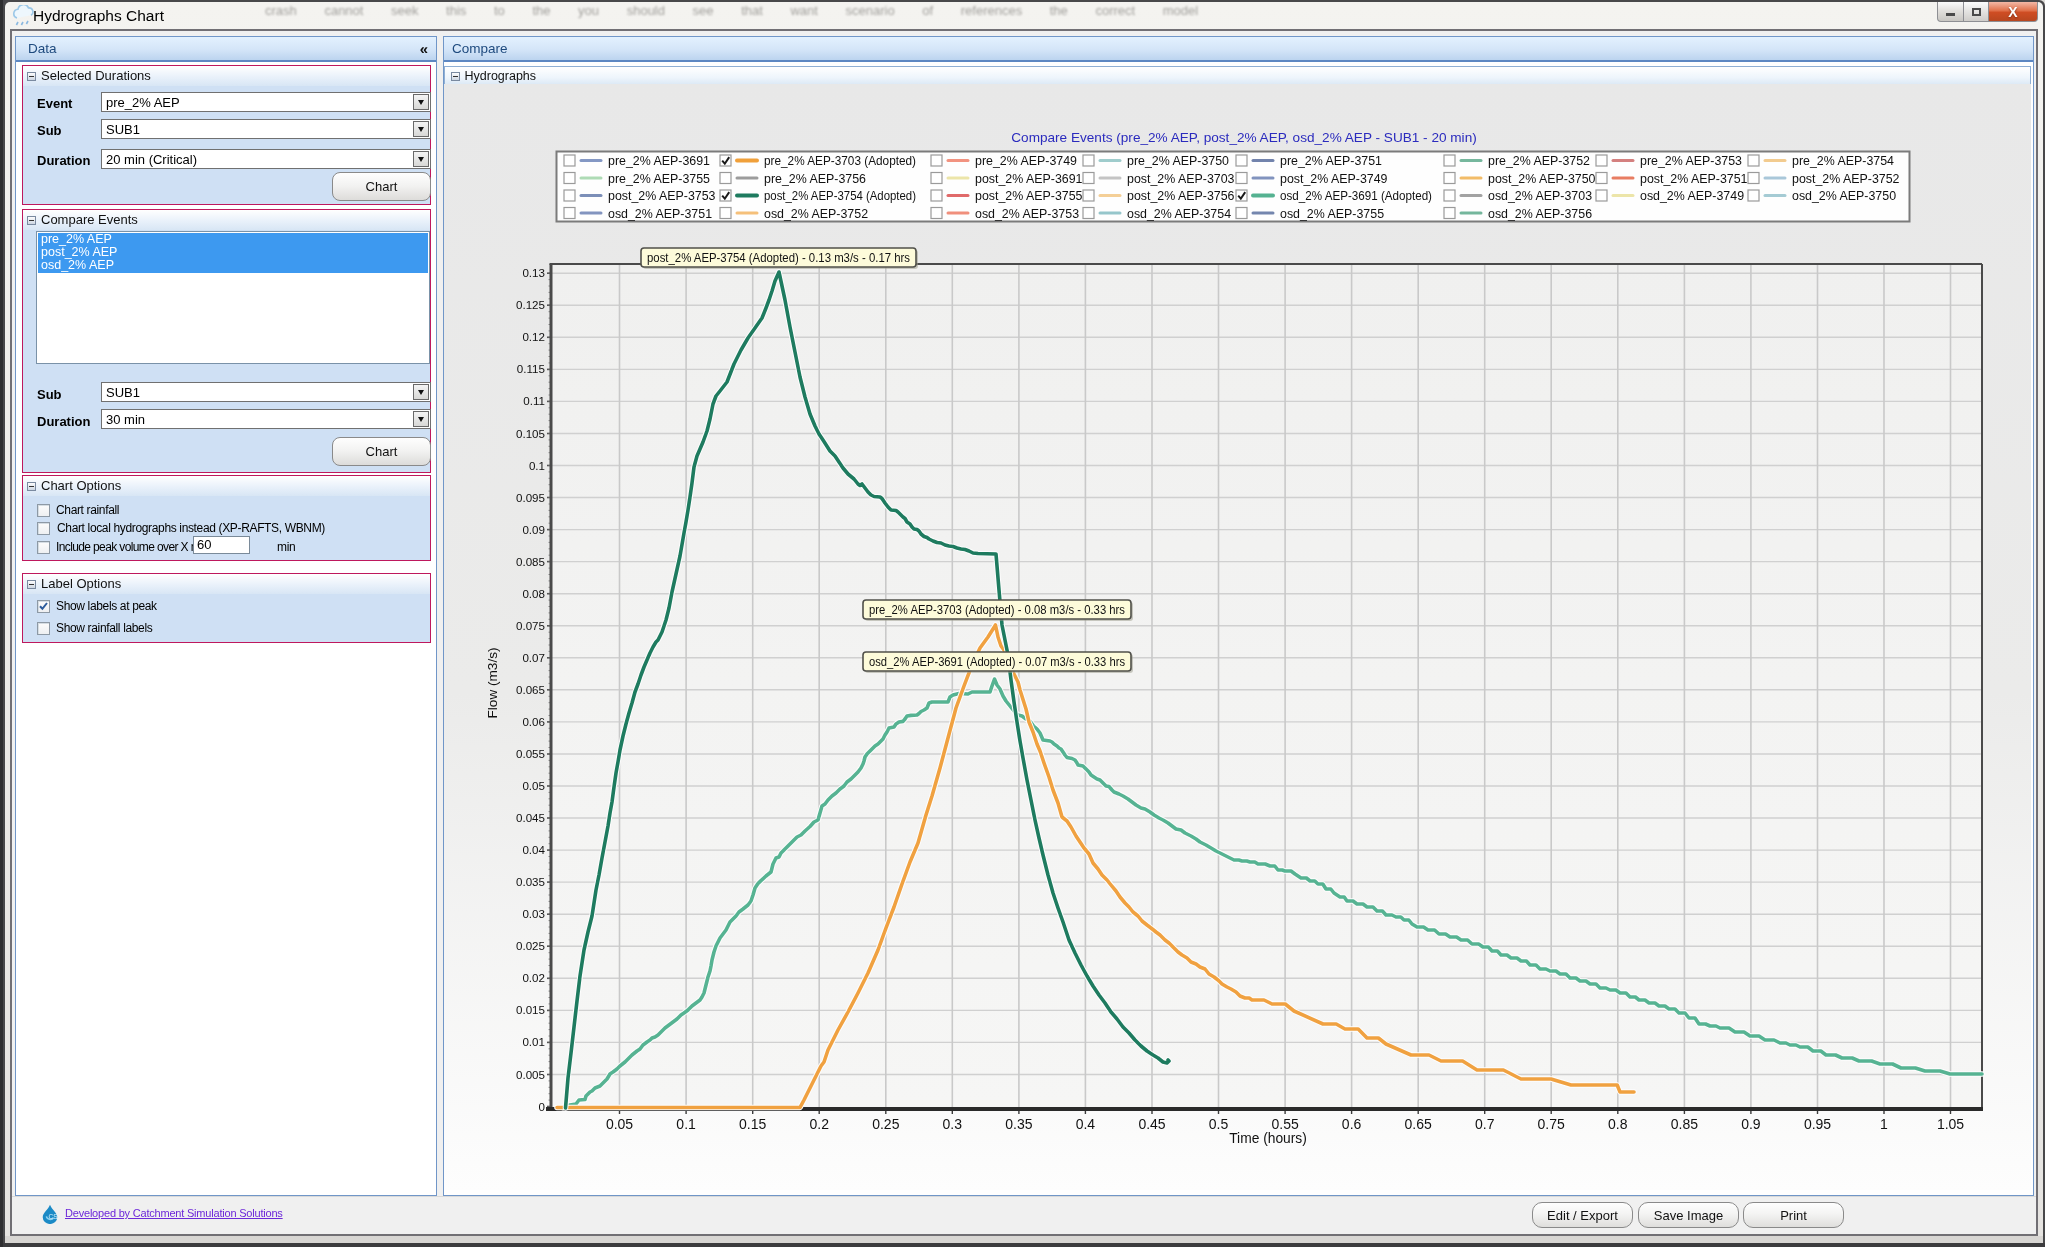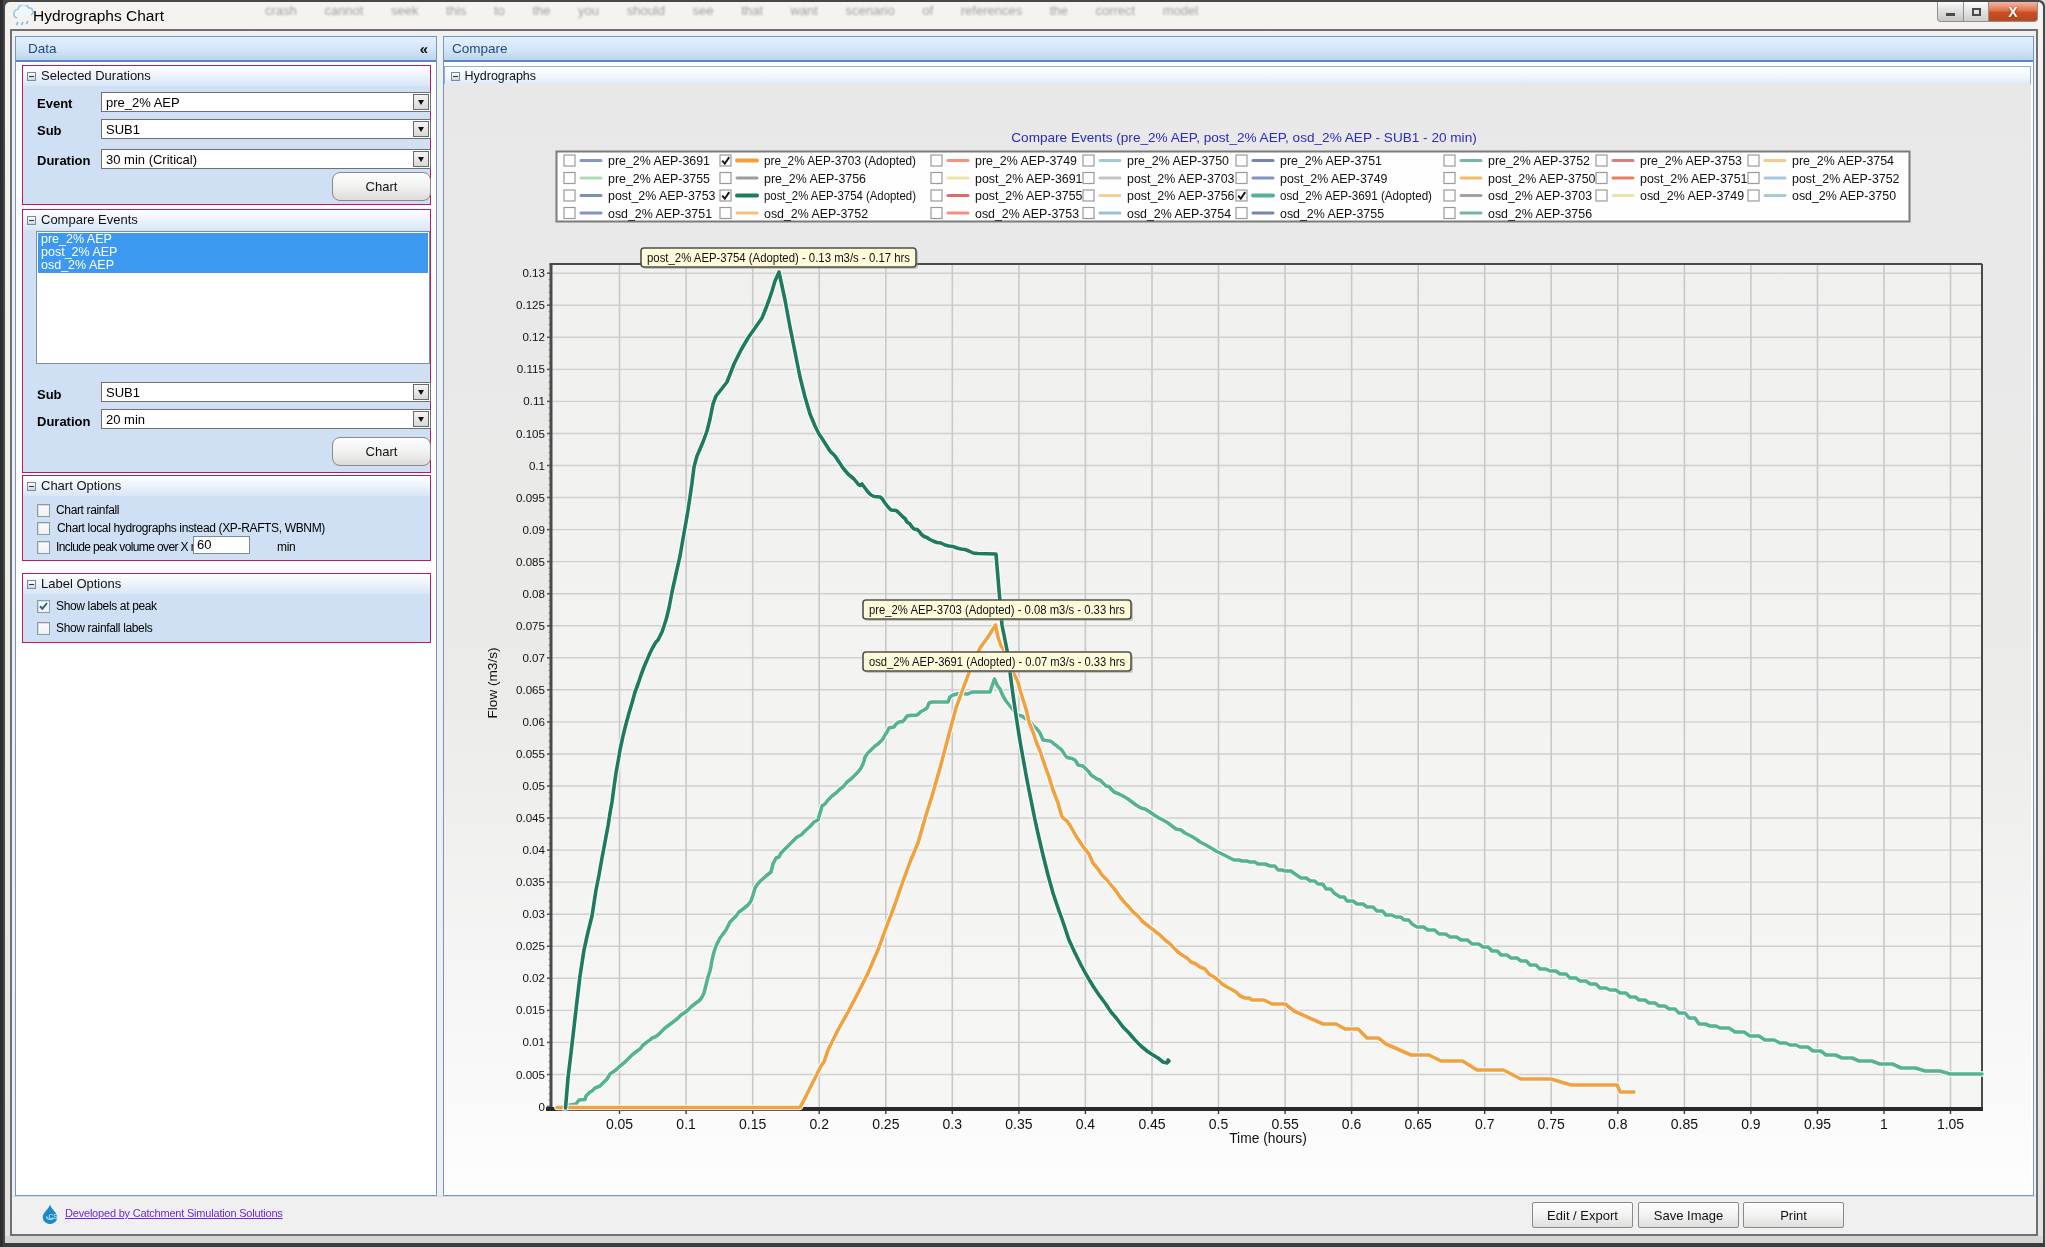--- a/index.html
+++ b/index.html
@@ -19,21 +19,21 @@
 .dd b { width:0; height:0; border:3.5px solid transparent; border-top:5px solid #111; margin-top:4px; }
 .btn { position:absolute; border:1px solid #8a8a8a; border-radius:8px; background:linear-gradient(#fefefe,#f2f2f1 48%,#dddcda); font-size:13px; display:flex; align-items:center; justify-content:center; color:#111; }
 .listbox { position:absolute; background:#fff; border:1px solid #7a92a8; font-size:13px; padding-top:1px; }
 .listbox .sel { background:#3d99f0; color:#fff; padding:0 0 0 3px; height:13.2px; line-height:13px; font-size:12.5px; margin:0 1px; }
 .cb { position:absolute; width:13px; height:13px; background:linear-gradient(#fcfcfc,#eef0f2); border:1px solid #8d99a5; box-shadow:inset 1px 1px 0 #d5dde3; text-align:center; line-height:9px; }
 .clab { position:absolute; font-size:12px; letter-spacing:-0.35px; color:#000; white-space:nowrap; }
 .tbox { position:absolute; background:#fff; border:1px solid #7a8a99; font-size:13px; padding-left:3px; }
 .hydrobox { position:absolute; border:1px solid #8fafd4; background:#e9e9e9; }
 .hhead { height:19px; background:linear-gradient(#ffffff,#eef5fc 55%,#d8e6f4); font-size:12.5px; line-height:19px; color:#111; }
 .wbtn { position:absolute; top:2px; height:20px; border:1px solid #8e8f94; border-top:none; display:flex; align-items:center; justify-content:center; }
-.bbtn { position:absolute; top:1202px; height:26px; width:101px; border:1px solid #8a8a8a; border-radius:2px; background:linear-gradient(#fefefe,#f4f4f3 45%,#dfdedc); font-size:13px; display:flex; align-items:center; justify-content:center; color:#111; }
+.bbtn { position:absolute; top:1202px; height:26px; width:101px; border:1px solid #8a8a8a; border-radius:10px; background:linear-gradient(#fefefe,#f4f4f3 45%,#dfdedc); font-size:13px; display:flex; align-items:center; justify-content:center; color:#111; }
 a.devlink { color:#6d28d9; font-size:11px; letter-spacing:-0.2px; }
 </style></head>
 <body>
 
 <div class="abs" style="left:0;top:0;width:2045px;height:30px;background:linear-gradient(#dddbd8,#e9e7e4)"></div>
 <div class="abs" style="left:0;top:0;width:3px;height:1247px;background:#2e2e30"></div>
 <div class="abs" style="left:3px;top:630px;width:7px;height:617px;background:#8e8e90"></div>
 <div class="abs" style="left:3px;top:0;width:7px;height:630px;background:#46464a"></div>
 
 <div class="abs" style="left:3px;top:0;width:2042px;height:1247px;background:#48484a;border-radius:6px 6px 0 0"></div>
@@ -76,21 +76,21 @@
             <b></b>
           </i>
         </div>
    <div class="dd" style="left:78px;top:53px;width:330px;height:20px">
           <span>SUB1</span>
           <i>
             <b></b>
           </i>
         </div>
    <div class="dd" style="left:78px;top:83px;width:330px;height:20px">
-          <span>30 min (Critical)</span>
+          <span>20 min (Critical)</span>
           <i>
             <b></b>
           </i>
         </div>
    <div class="btn" style="left:309px;top:106px;width:99px;height:29px">Chart</div>
   </div>
   <div class="gbox" style="left:6px;top:147px;width:409px;height:264px">
    <div class="ghead" style="left:0px;top:0px;width:407px"><span class="gico"></span>Compare Events</div>
    <div class="listbox" style="left:13px;top:21px;width:394px;height:133px">
      <div class="sel">pre_2% AEP</div>
@@ -99,21 +99,21 @@
    </div>
    <b class="lbl" style="left:14px;top:177px">Sub</b>
    <b class="lbl" style="left:14px;top:204px">Duration</b>
    <div class="dd" style="left:78px;top:172px;width:330px;height:20px">
           <span>SUB1</span>
           <i>
             <b></b>
           </i>
         </div>
    <div class="dd" style="left:78px;top:199px;width:330px;height:20px">
-          <span>20 min</span>
+          <span>30 min</span>
           <i>
             <b></b>
           </i>
         </div>
    <div class="btn" style="left:309px;top:227px;width:99px;height:29px">Chart</div>
   </div>
   <div class="gbox" style="left:6px;top:413px;width:409px;height:86px">
    <div class="ghead" style="left:0px;top:0px;width:407px"><span class="gico"></span>Chart Options</div>
    <span class="cb" style="left:14px;top:28px"></span>
         <span class="clab" style="left:33px;top:27px">Chart rainfall</span>

